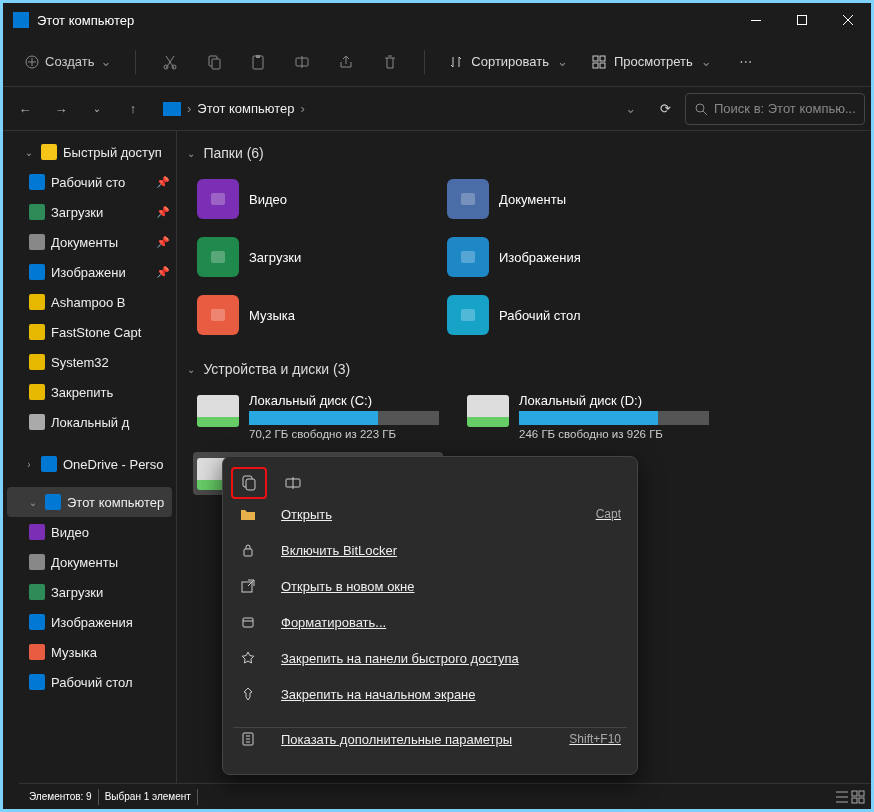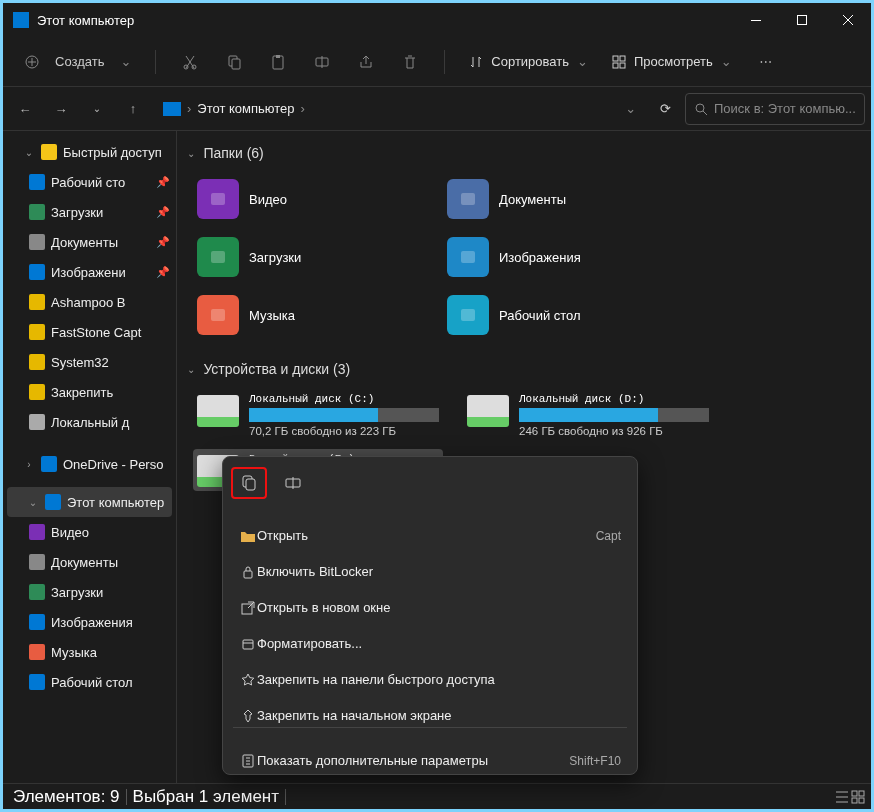--- a/index.html
+++ b/index.html
@@ -3,21 +3,21 @@
 <meta charset="utf-8">
 <style>
 * { box-sizing: border-box; margin: 0; padding: 0; font-family: "Segoe UI", sans-serif; }
 body { background: #1c1c1c; color: #fff; width: 874px; height: 812px; overflow: hidden; position: relative; font-size: 13px; }
 .window { display: flex; flex-direction: column; height: 100%; border: 3px solid #7dd3fc; }
 .titlebar { display: flex; align-items: center; height: 34px; background: #1c1c1c; }
 .titlebar .icon { width: 16px; height: 16px; margin: 0 8px 0 10px; background: #0078d4; display:inline-block; }
 .titlebar .title { flex: 1; font-size: 13px; }
 .titlebar .btn { width: 46px; height: 34px; display:flex; align-items:center; justify-content:center; color:#fff; }
 .toolbar { display:flex; align-items:center; height:50px; padding:0 12px; gap:4px; border-bottom:1px solid #333; }
-.toolbar .create { display:flex; align-items:center; gap:16px; padding:6px 10px; border-radius:4px; color:#ccc; }
+.toolbar .create { display:flex; align-items:center; gap:6px; padding:6px 10px; border-radius:4px; color:#ccc; }
 .toolbar .sep { width:1px; height:24px; background:#3a3a3a; margin:0 10px; }
 .toolbar .ibtn { width:40px; height:36px; display:flex; align-items:center; justify-content:center; color:#888; border-radius:4px; }
 .toolbar .tbtn { display:flex; align-items:center; gap:8px; padding:6px 10px; color:#ddd; border-radius:4px; }
 .navbar { display:flex; align-items:center; height:44px; padding:0 6px; gap:4px; border-bottom:1px solid #333; }
 .navbar .nb { width:32px; height:32px; display:flex; align-items:center; justify-content:center; color:#bbb; border-radius:4px; }
 .address { flex:1; display:flex; align-items:center; gap:6px; height:32px; padding:0 6px; margin:0 4px; }
 .address .pc-ico { width:18px; height:14px; background:#0078d4; }
 .address .crumb { color:#eee; }
 .address .gt { color:#888; }
 .search { width:180px; height:32px; display:flex; align-items:center; gap:6px; padding:0 8px; border:1px solid #444; border-radius:4px; color:#888; }
@@ -34,33 +34,33 @@
 .section-hdr { display:flex; align-items:center; gap:8px; height:28px; color:#ddd; font-size:14px; }
 .section-hdr .chev { color:#999; font-size:10px; }
 .folders { display:flex; flex-wrap:wrap; gap:6px 10px; margin:6px 0 14px 6px; }
 .folder { width:240px; height:52px; display:flex; align-items:center; gap:10px; padding-left:4px; }
 .folder .big { width:42px; height:40px; border-radius:6px; display:flex; align-items:center; justify-content:center; }
 .drives { display:flex; flex-wrap:wrap; gap:8px 20px; margin:6px 0 0 6px; }
 .drive { width:250px; display:flex; gap:10px; padding:4px; border-radius:4px; }
 .drive.selected { background:#4a4a4a; }
 .drive .dico { width:42px; height:32px; margin-top:2px; background:linear-gradient(#ddd 70%, #6c6 70%); border-radius:3px; }
 .drive .dinfo { flex:1; }
-.drive .dtitle { font-size:11px;font-family:Liberation Mono, monospace; }
+.drive .dtitle { font-size:13px; }
 .drive .dbar { height:14px; background:#555; margin:3px 0; position:relative; }
 .drive .dbar .fill { position:absolute; left:0; top:0; bottom:0; background:#29a7e1; }
 .drive .dbar.sel .fill { background:#005fb8; }
 .drive .dfree { font-size:11.5px; color:#ccc; }
-.statusbar { height:26px; border-top:1px solid #333; display:flex; align-items:center; padding:0 10px; gap:0; font-size:17px; position:relative; }
+.statusbar { height:26px; border-top:1px solid #333; display:flex; align-items:center; padding:0 10px; gap:0; font-size:10px; position:relative;margin-left:16px; }
 .statusbar .vsep { width:1px; height:16px; background:#555; margin:0 6px; }
 .statusbar .right { position:absolute; right:6px; display:flex; gap:2px; }
 .context { position:absolute; left:222px; top:456px; width:416px; background:#2b2b2b; border:1px solid #444; border-radius:8px; padding:6px; box-shadow:0 8px 24px rgba(0,0,0,.6); }
 .context .top { display:flex; gap:8px; padding:4px 2px 8px; }
 .context .top .cb { width:36px; height:32px; display:flex; align-items:center; justify-content:center; border-radius:4px; }
 .context .cb.hl { border:2px solid #e11; }
-.context .row { display:flex; align-items:flex-end; height:36px; padding:0 10px; gap:0; border-radius:4px; color:#eee; }
+.context .row { display:flex; align-items:flex-start; height:36px; padding:0 10px; gap:24px; border-radius:4px; color:#eee;text-decoration:underline; }
 .context .row .ci { width:18px; display:flex; justify-content:center; color:#ccc; }
 .context .row .sc { margin-left:auto; color:#aaa; font-size:12px; }
 .context .divider { height:1px; background:#444; margin:4px 4px; }
 svg { display:block; }
 </style>
 </head>
 <body>
 
 <div class="window">
 

